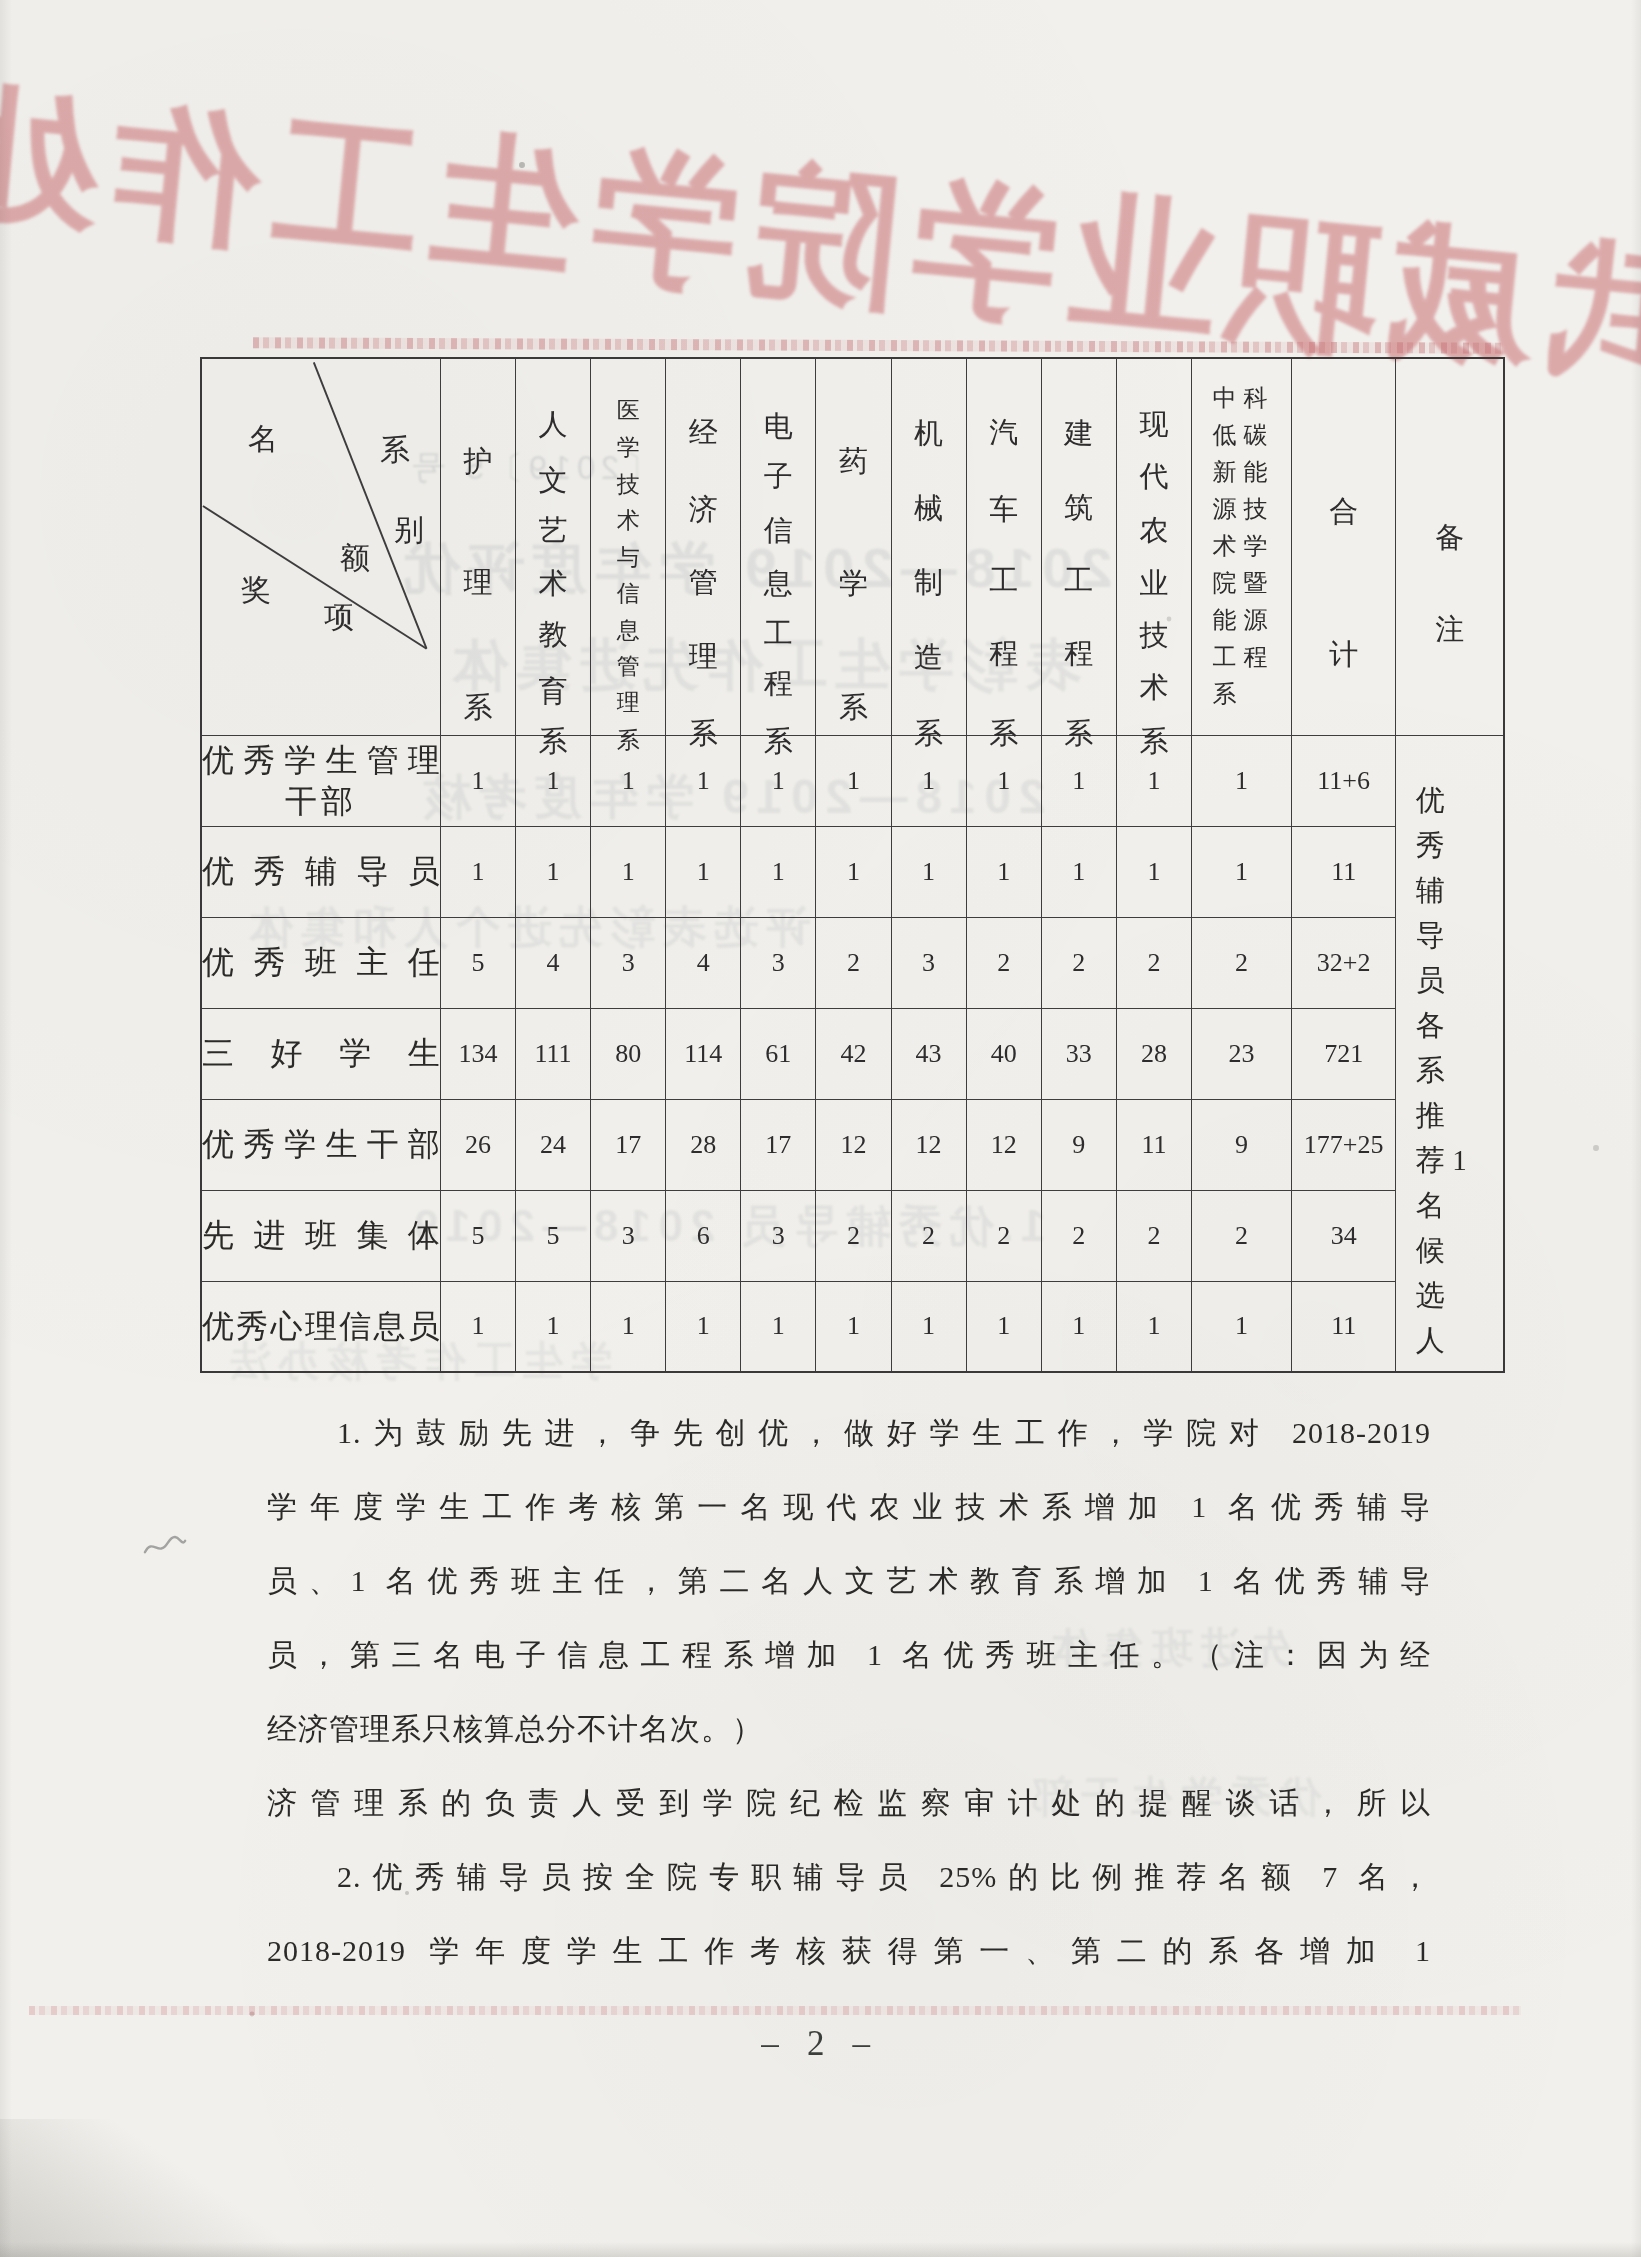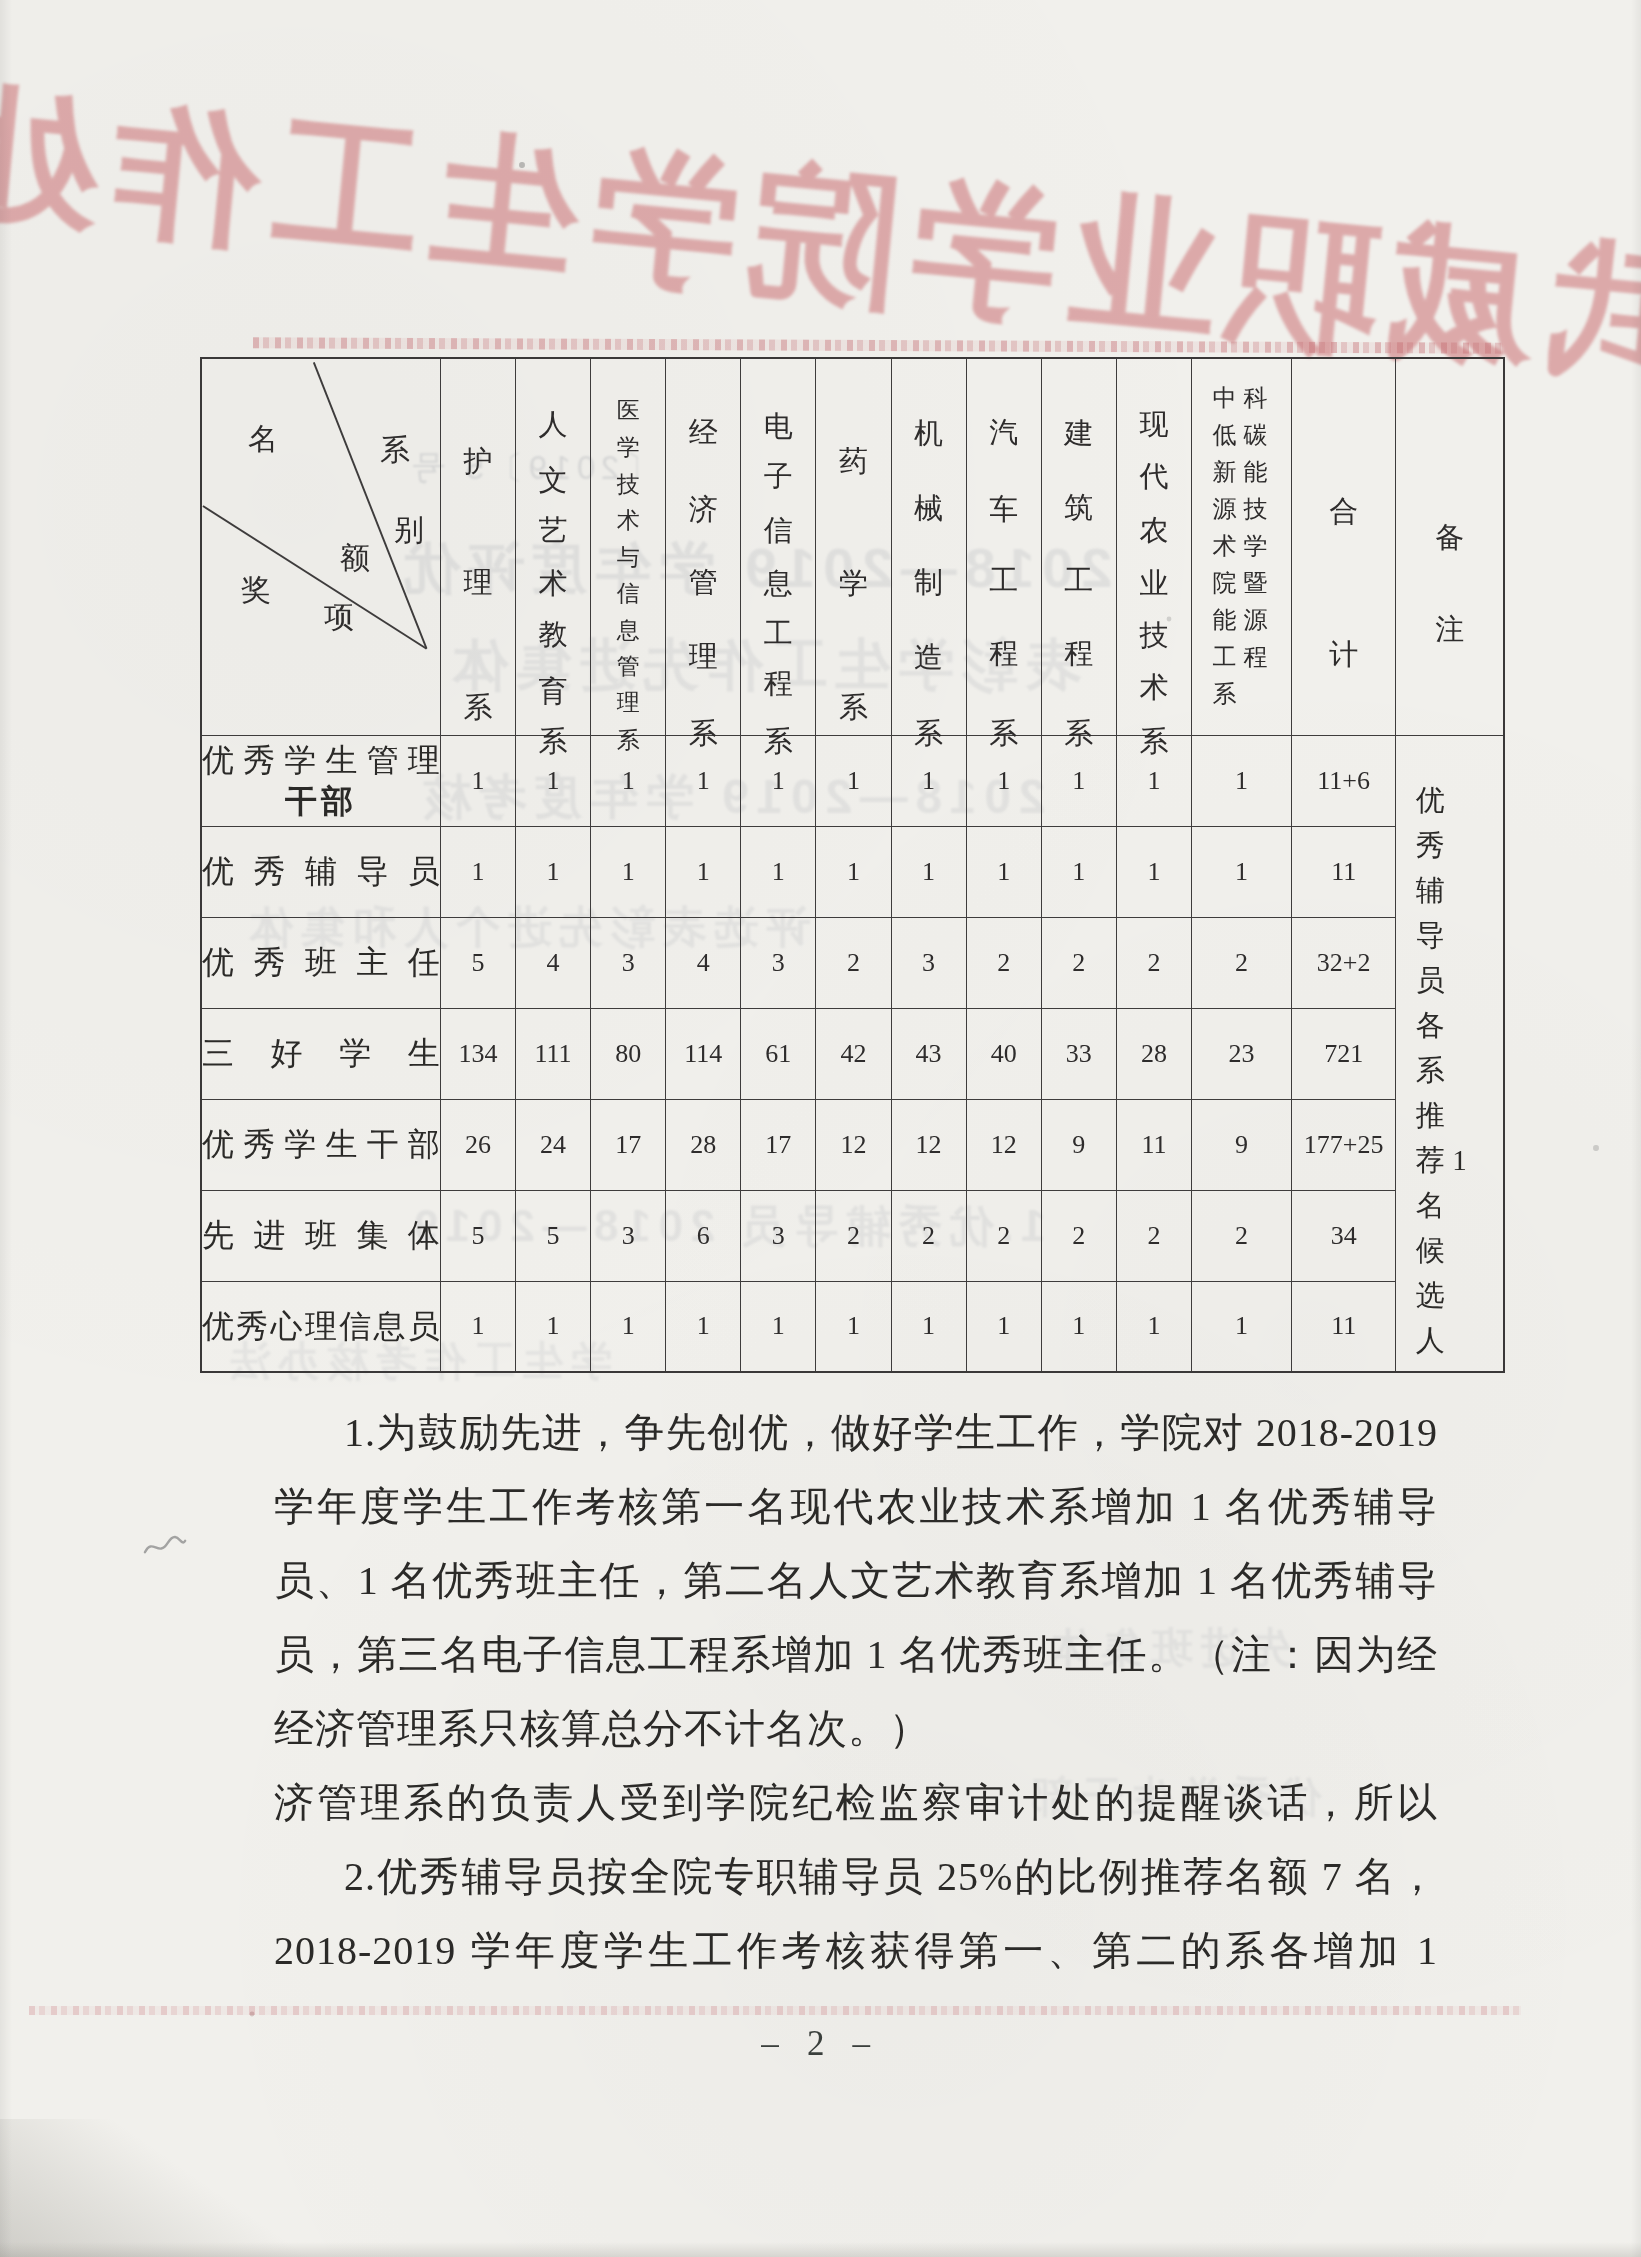--- a/index.html
+++ b/index.html
@@ -89,30 +89,30 @@
   .vtext.hj{height:143px;}
   .vtext.bz{height:89px;}
   .wraptext{
     width:58px;margin:0 auto;font-size:24px;line-height:37px;letter-spacing:2.9px;
     word-break:break-all;text-align:justify;text-align-last:left;color:#2e2c2c;
   }
   
   td.rowlabel{padding:0 15.4px;}
   .lab{font-size:32px;line-height:41px;color:#2b2a28;}
   .lab.stretch{text-align:justify;text-align-last:justify;}
-  .lab.center{text-align:center;letter-spacing:3.9px;font-weight:bold;}
+  .lab.center{text-align:center;letter-spacing:3.9px;}
   td.val{font-size:26px;font-family:"Liberation Serif", serif;}
   td.remarkcell{vertical-align:top;}
   .remark{
     width:68px;margin:35px auto 0;font-size:29px;line-height:45px;letter-spacing:7.7px;
     word-break:break-all;text-align:left;color:#2b2a28;
   }
   
-  .paras{position:absolute;left:274px;top:1396px;width:1164px;z-index:3;
-    font-size:40px;letter-spacing:1px;color:#2b2a28;}
+  .paras{position:absolute;left:267px;top:1396px;width:1164px;z-index:3;
+    font-size:30px;letter-spacing:1px;color:#2b2a28;}
   .paras .line{height:74px;line-height:74px;margin:0;
     text-align:justify;text-align-last:justify;}
   .paras .line.indent{text-indent:70px;}
   .paras .line.short{text-align-last:left;}
   
   .pageno{position:absolute;left:0;right:0;top:2024px;z-index:3;
     text-align:center;font-size:35px;letter-spacing:9.7px;color:#3a3f3c;}
 </style>
 </head>
 <body>

